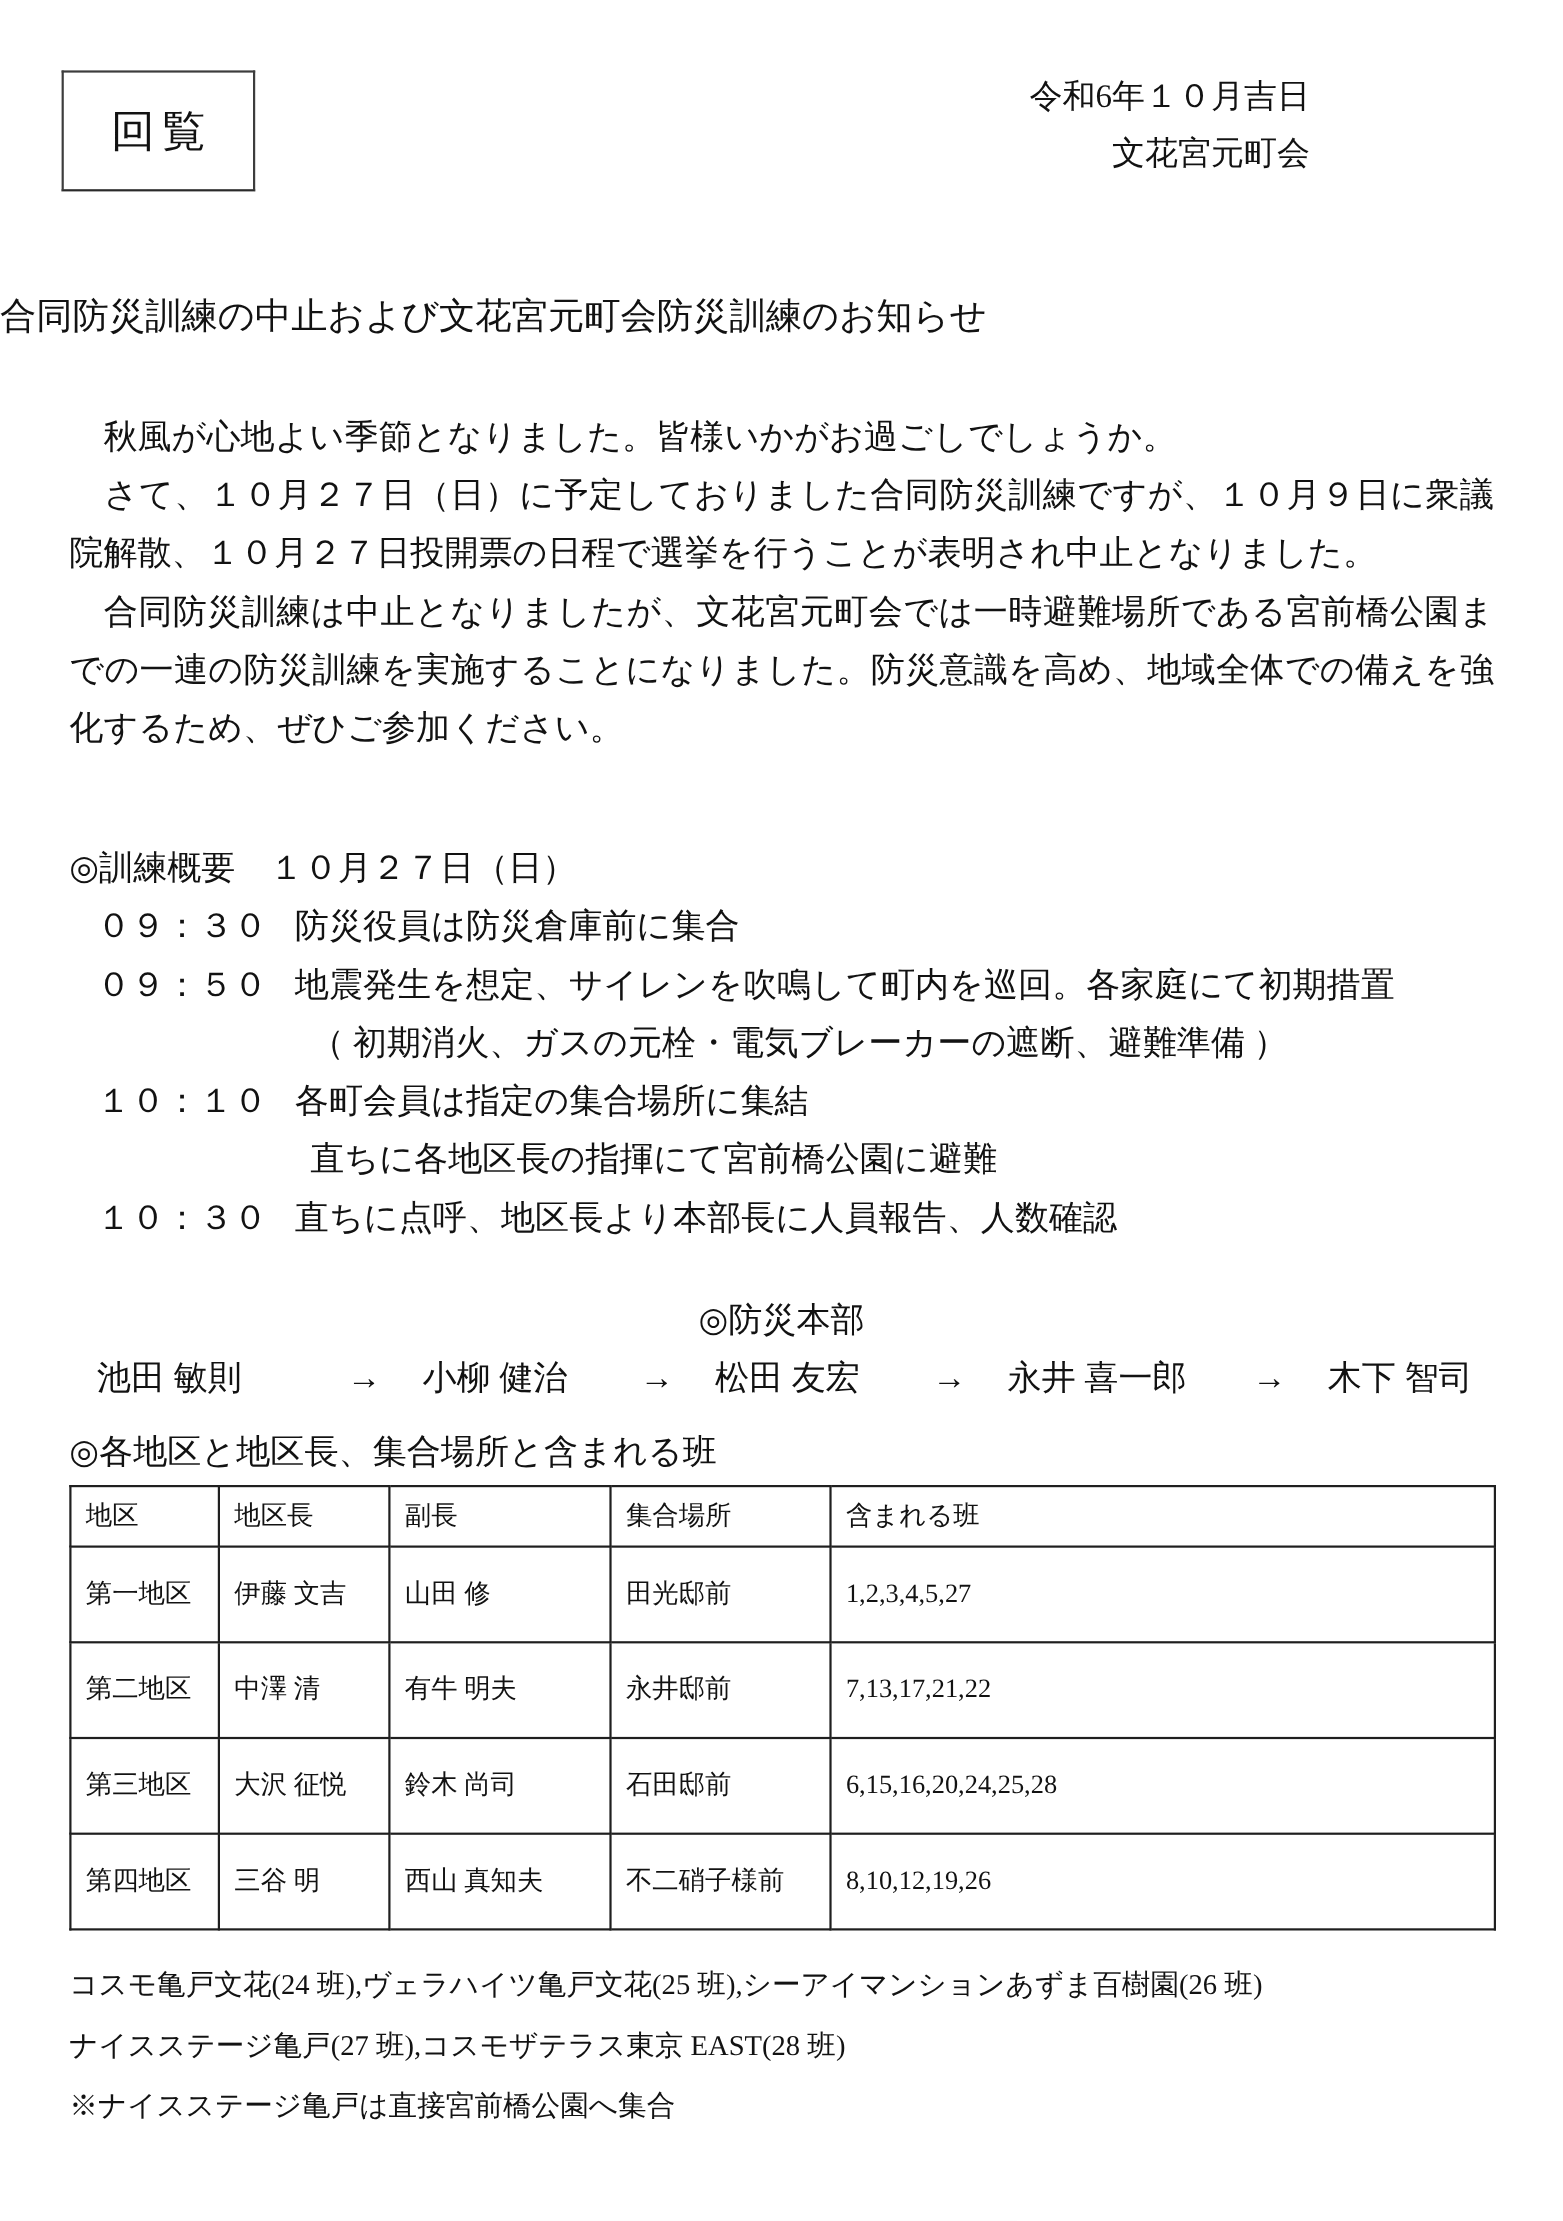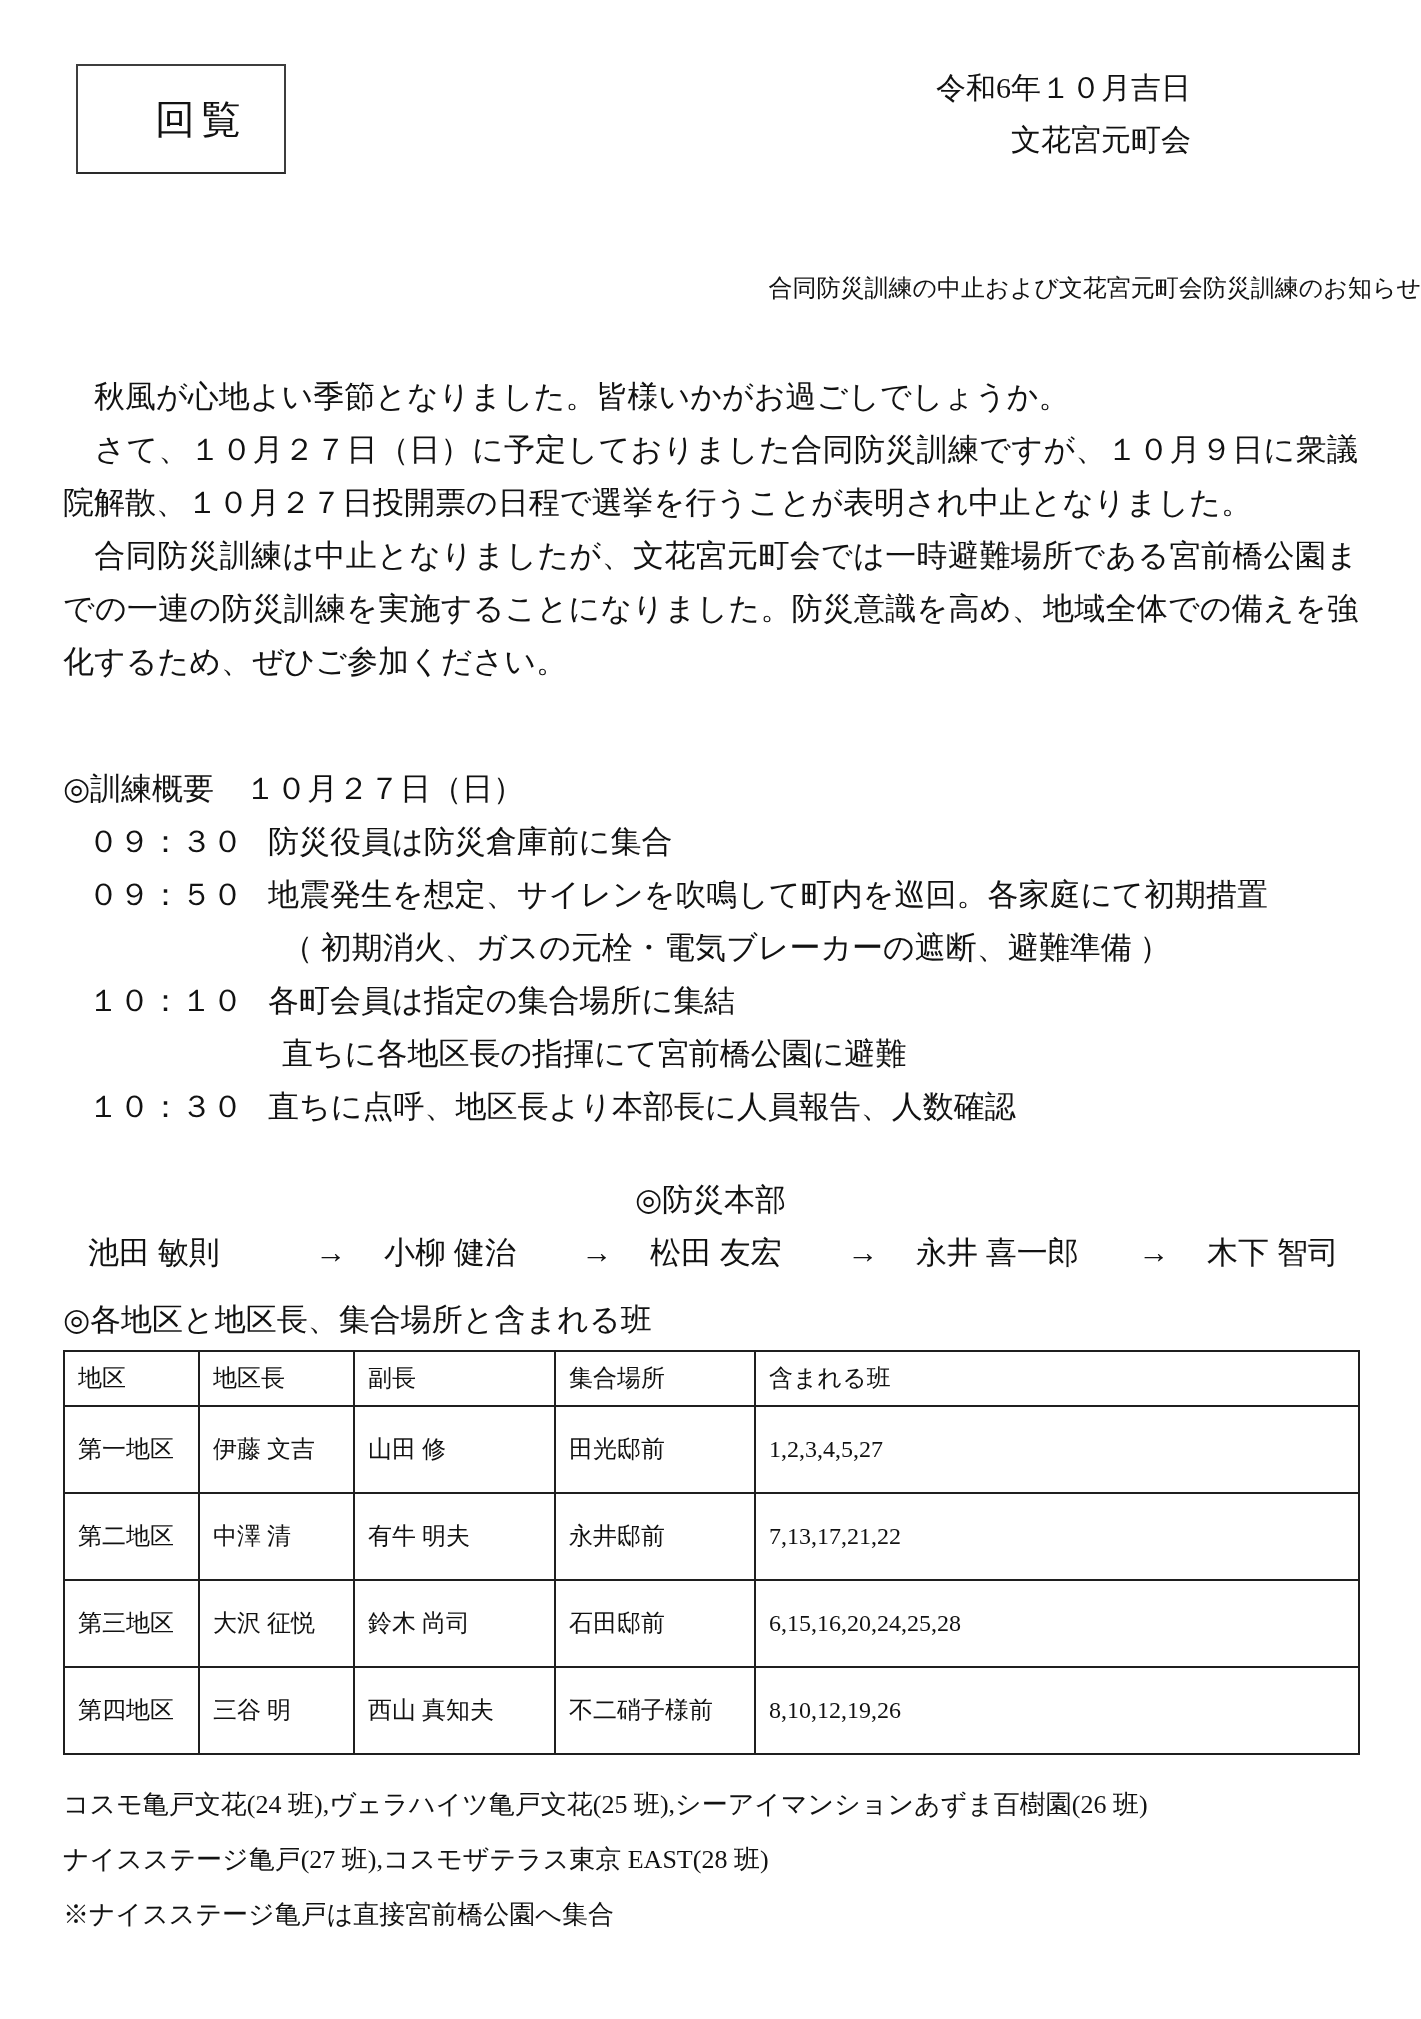--- a/index.html
+++ b/index.html
@@ -12,40 +12,40 @@
     color: #121212;
     font-family: "Liberation Serif", "DejaVu Serif", serif;
     font-size: 31px;
     line-height: 53px;
     overflow: hidden;
   }
   
   .header-area { position: relative; height: 252px; }
   .kairan-box {
     position: absolute;
-    left: 76px; top: 64px;
+    left: 56px; top: 64px;
     width: 172px; height: 106px;
     border: 2px solid #3d3d3d;
     border-bottom-color: #2a2a2a;
-    display: flex; align-items: center; justify-content: center; padding-left: 34px;
+    display: flex; align-items: center; justify-content: center;
   }
   .kairan-box span { font-size: 40px; letter-spacing: 6px; text-indent: 6px; }
   .header-right {
     position: absolute;
     top: 62px; right: 230px;
     text-align: right;
     font-size: 30px;
     line-height: 52px;
     white-space: nowrap;
   }
   
   .doc-title {
     margin: 10px 0 0 0;
-    text-align: right;
-    font-size: 24px;
+    text-align: left;
+    font-size: 33px;
     font-weight: normal;
     line-height: 53px;
   }
   
   .content { padding: 0 63px; }
   .intro { margin-top: 55px; }
   .intro p { margin: 0; text-align: justify; line-break: strict; }
   .section-heading { margin: 0; }
   .schedule-heading { margin-top: 74px; }
   .schedule-row { display: flex; padding-left: 25px; }

